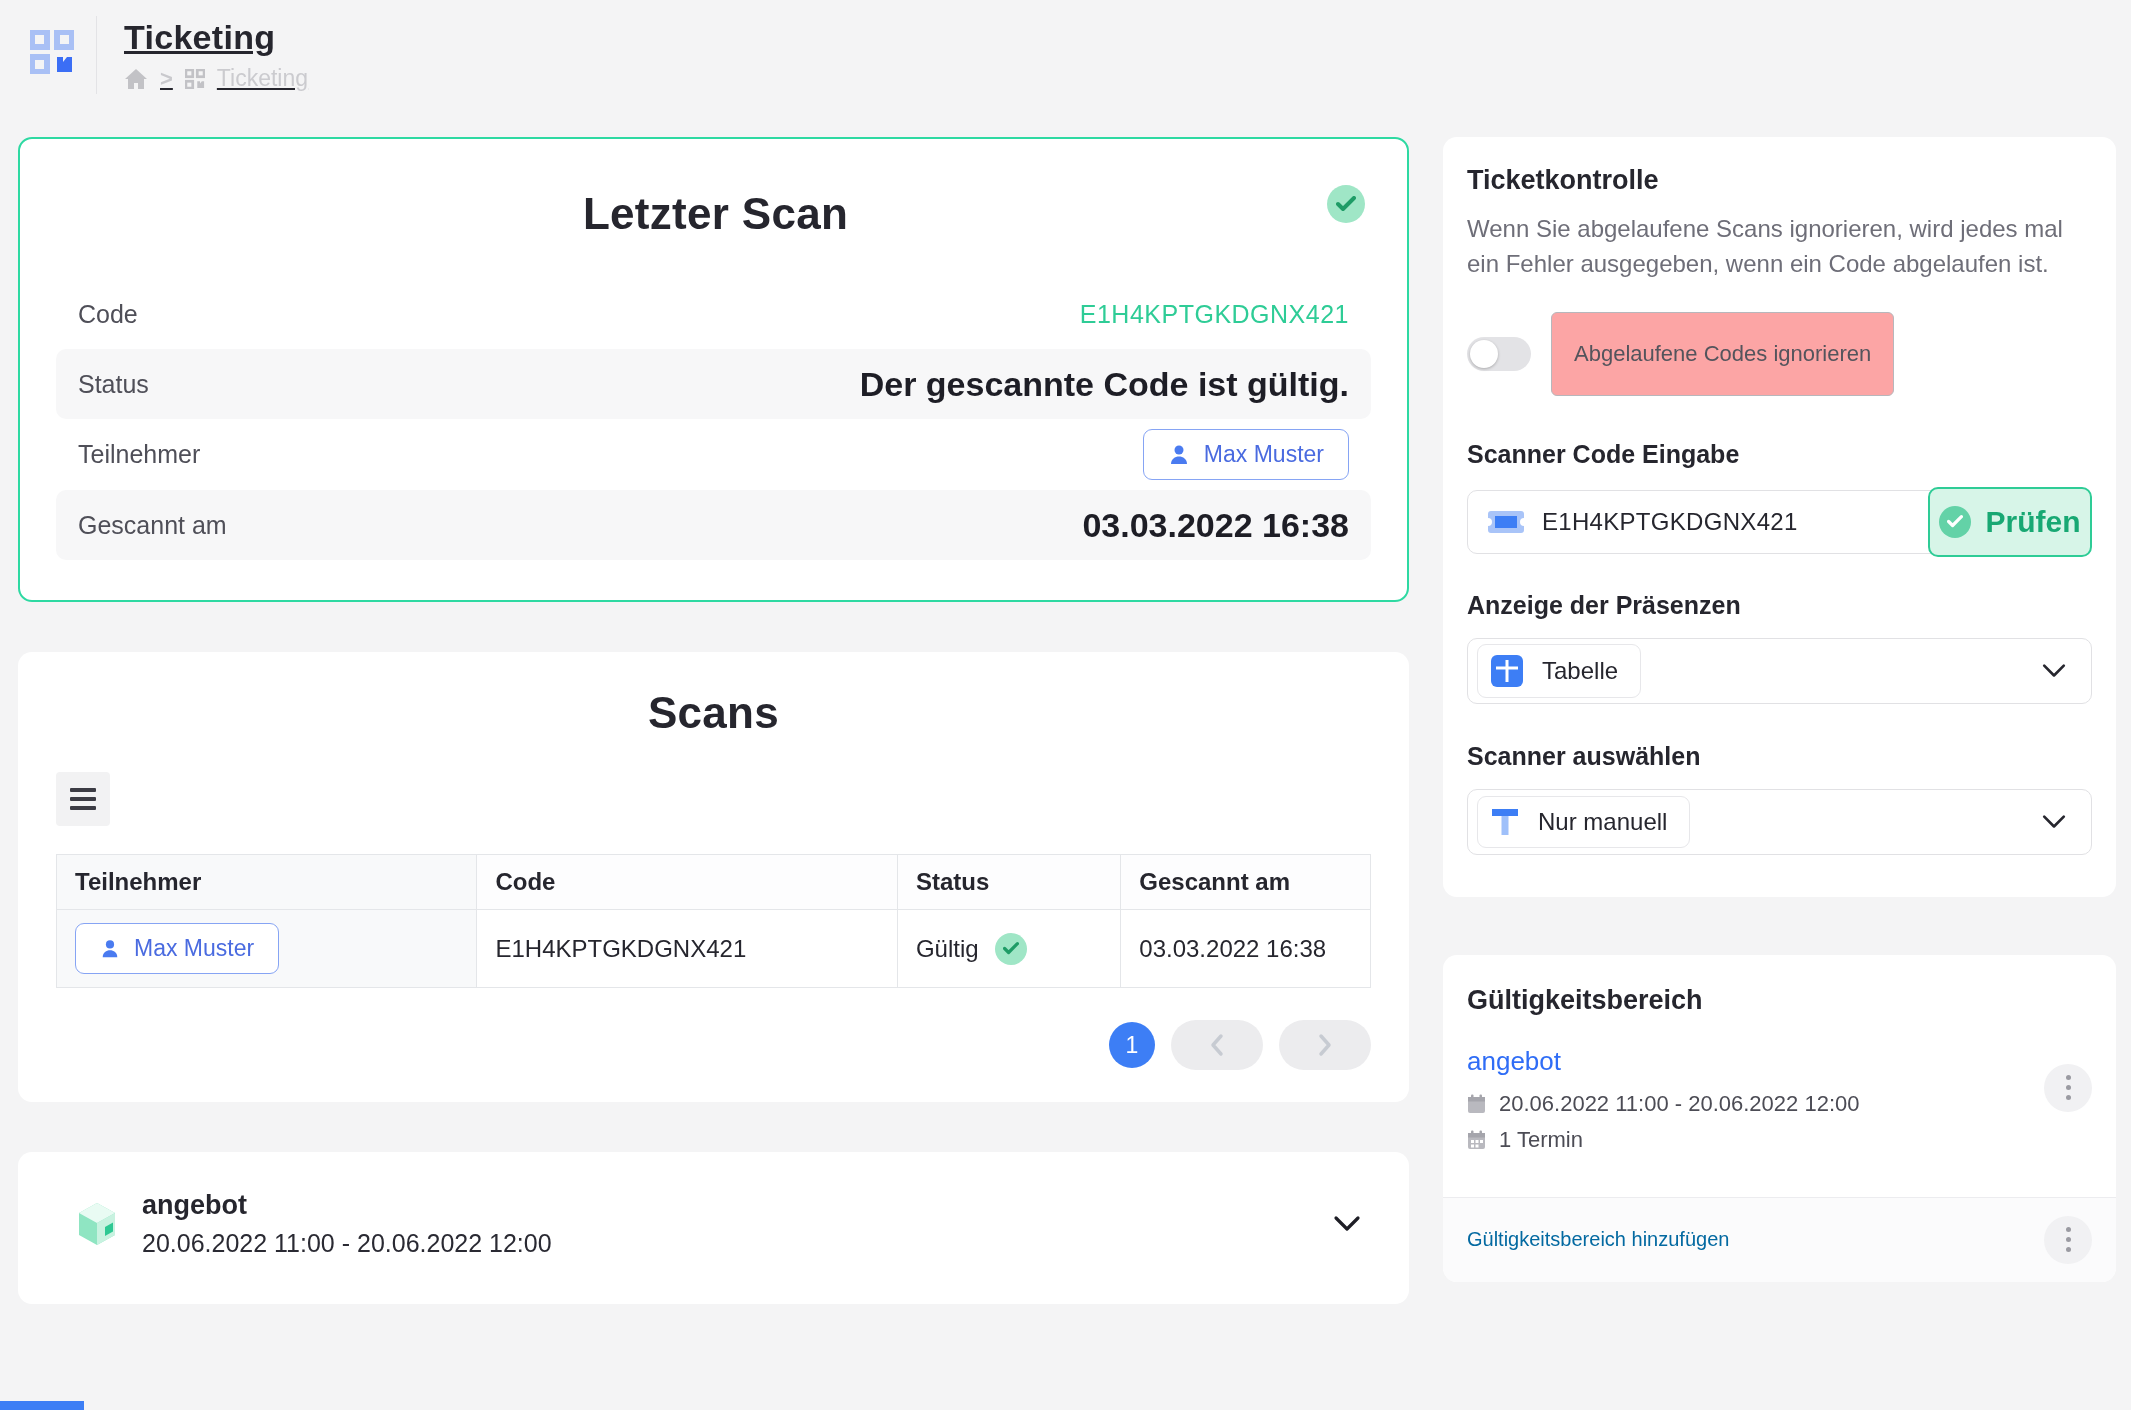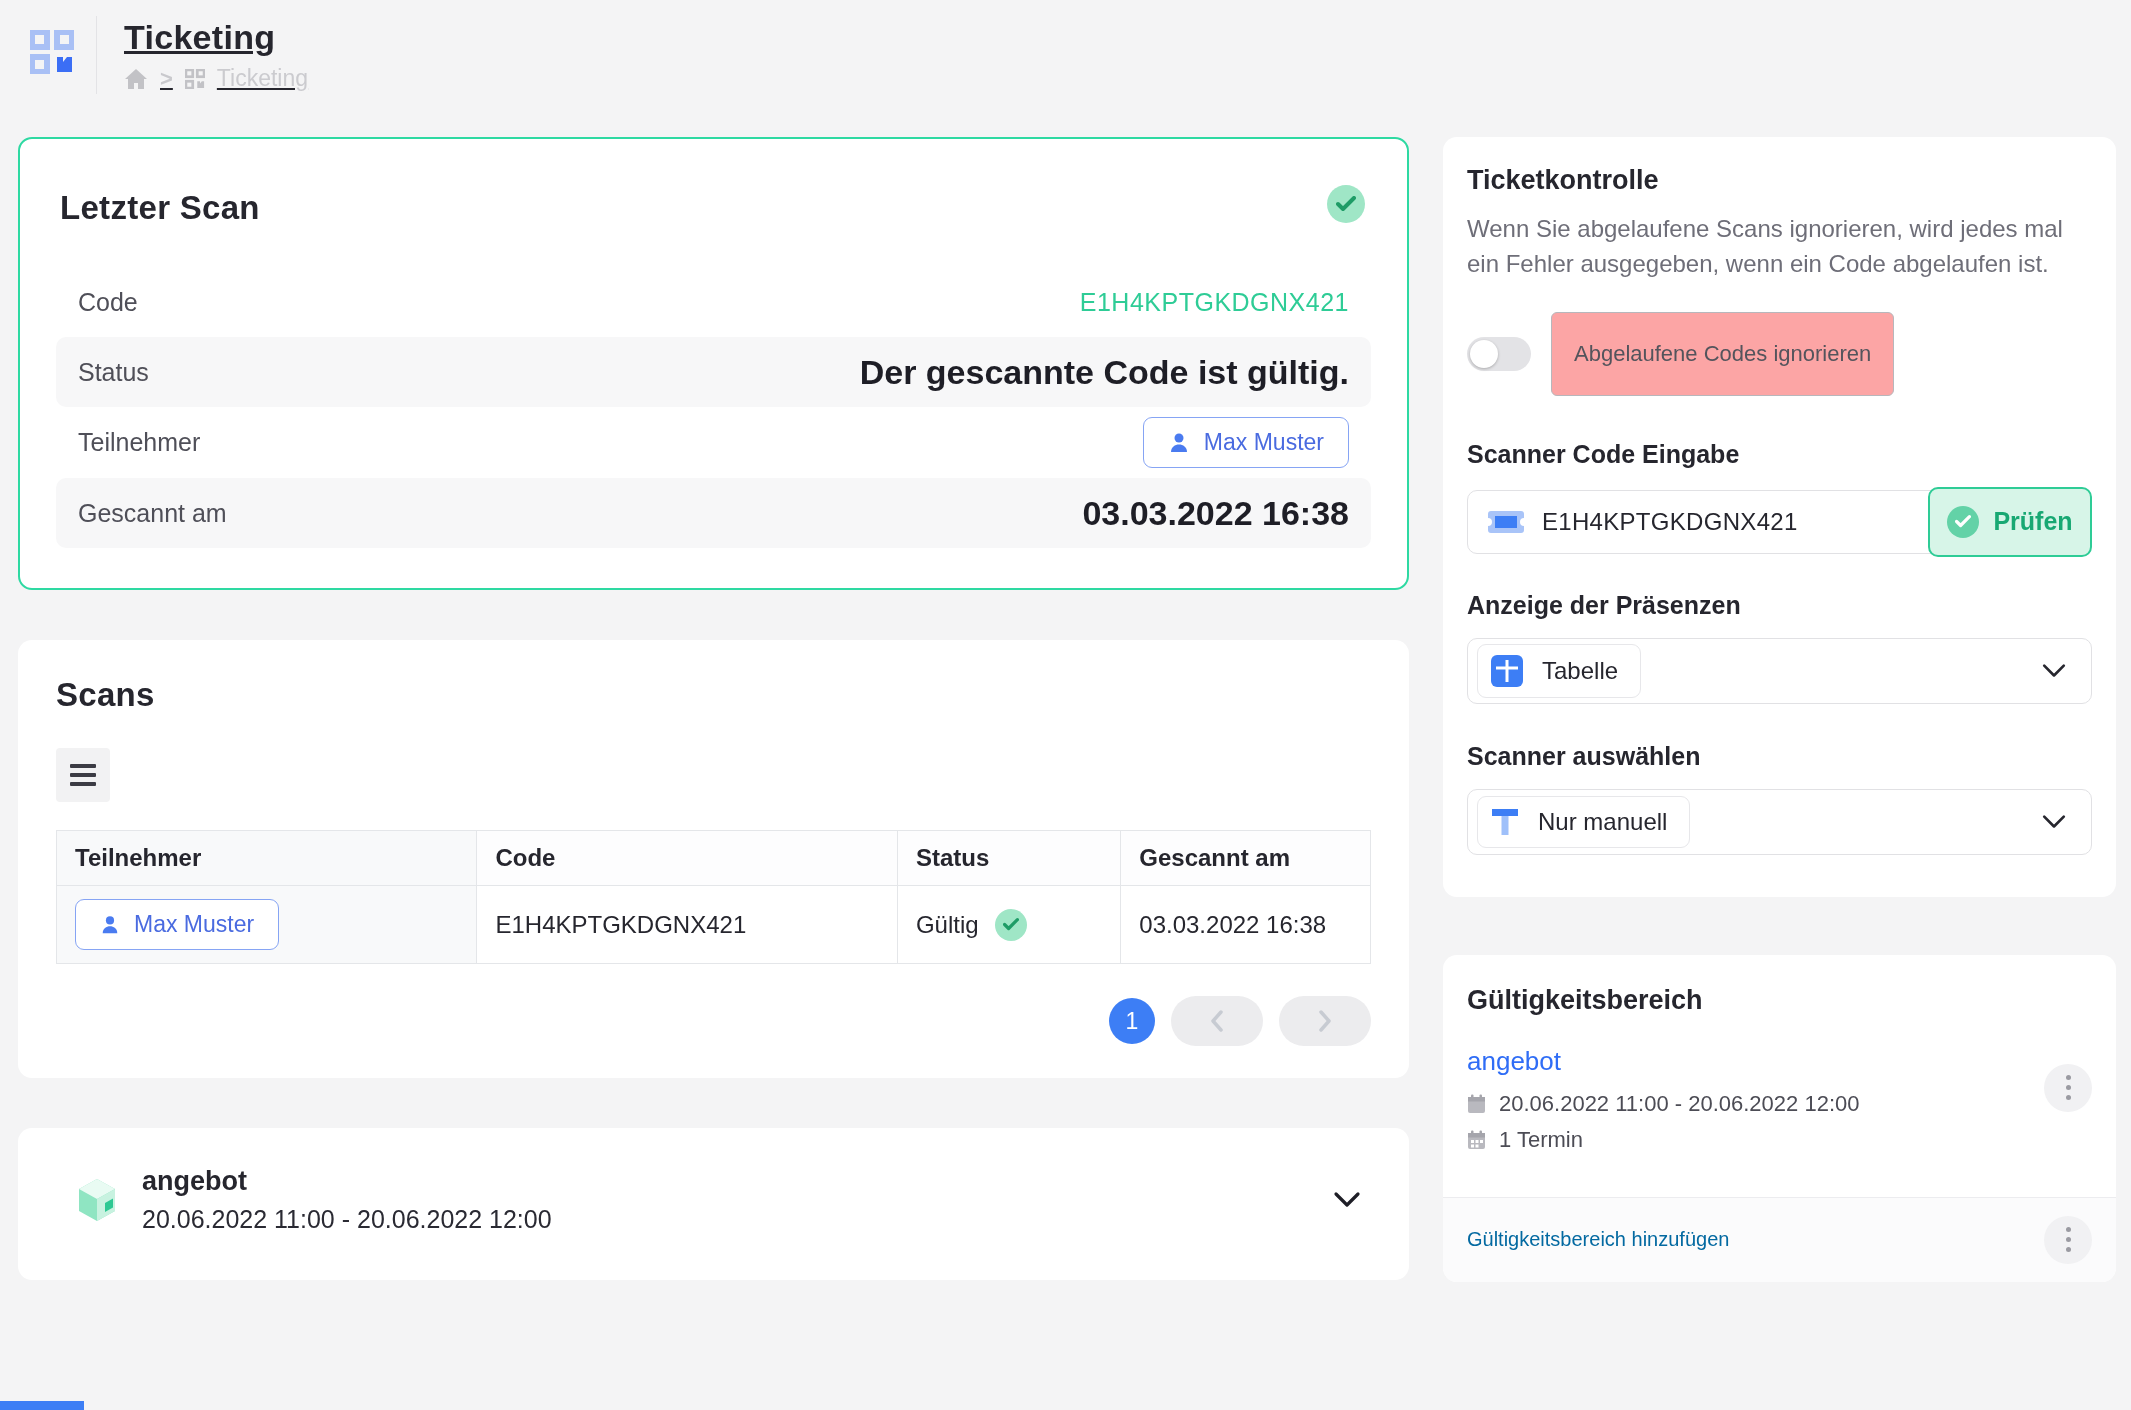--- a/index.html
+++ b/index.html
@@ -24,21 +24,21 @@
   .crumb-current { color:#cbcbcf; }
 
   
   .main { display:flex; gap:34px; padding:37px 14px 0 18px; align-items:flex-start; }
   .col-left { width:1391px; display:flex; flex-direction:column; gap:50px; }
   .col-right { width:673px; display:flex; flex-direction:column; gap:58px; }
   .card { background:#ffffff; border-radius:14px; }
 
   
   .scan-card { border:2px solid #2ED9A2; padding:34px 36px 40px; position:relative; }
-  .card-title { font-size:33px; font-weight:600; color:#26262e; letter-spacing:.3px; }
+  .card-title { font-size:44px; font-weight:600; color:#26262e; letter-spacing:.3px;text-align:center; }
   .scan-card .card-title { margin:16px 0 40px 4px; }
   .scan-check { position:absolute; top:46px; right:42px; width:38px; height:38px; border-radius:50%;
     background:#9fe6c6; display:flex; align-items:center; justify-content:center; }
   .info-row { display:flex; justify-content:space-between; align-items:center; min-height:70px;
     padding:10px 22px; border-radius:10px; }
   .info-row.alt { background:#f7f7f8; }
   .info-label { font-size:25px; color:#4f4f58; }
   .code-value { font-size:25px; color:#2ECC96; letter-spacing:.5px; }
   .strong-value { font-size:34px; color:#1e1e26; font-weight:600; }
   .user-chip { display:flex; align-items:center; gap:14px; border:1px solid #86a4f4; border-radius:9px;
@@ -86,21 +86,21 @@
   .ignore-btn { border:1px solid #b7b7bc; border-radius:6px; background:#fca5a5; padding:28px 22px;
     font-size:22px; color:#54545c; cursor:pointer; font-family:inherit; }
   .field-label { font-size:25px; font-weight:600; color:#26262e; margin-bottom:18px; }
   .code-input-row { display:flex; align-items:center; margin-bottom:34px; }
   .code-input-wrap { flex:1; display:flex; align-items:center; gap:18px; border:1px solid #e1e1e4;
     border-radius:10px 0 0 10px; height:64px; padding:0 20px; background:#fff; }
   .code-input { border:none; outline:none; font-size:24px; color:#26262e; width:100%;
     font-family:inherit; background:transparent; letter-spacing:.3px; }
   .pruefen-btn { flex:0 0 auto; width:164px; height:70px; margin-left:-8px; border:2px solid #2ECC96;
     background:#d7f5e8; border-radius:10px; display:flex; align-items:center; justify-content:center;
-    gap:14px; font-size:25px; font-weight:600; color:#18a873; cursor:pointer; font-family:inherit; z-index:1; }
+    gap:14px; font-size:30px; font-weight:600; color:#18a873; cursor:pointer; font-family:inherit; z-index:1; }
   .pruefen-check { width:32px; height:32px; border-radius:50%; background:#63d2a7;
     display:flex; align-items:center; justify-content:center; }
   .select-box { border:1px solid #e1e1e4; border-radius:10px; height:66px; display:flex;
     align-items:center; justify-content:space-between; padding:0 24px 0 9px; margin-bottom:38px;
     background:#fff; cursor:pointer; }
   .select-box.last { margin-bottom:6px; }
   .select-chip { border:1px solid #e7e7ea; border-radius:9px; padding:9px 22px 9px 12px;
     display:flex; align-items:center; gap:18px; font-size:24px; color:#26262e; }
 
   

